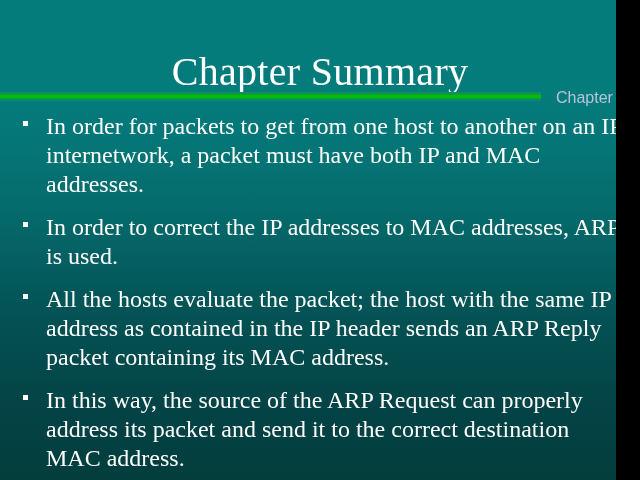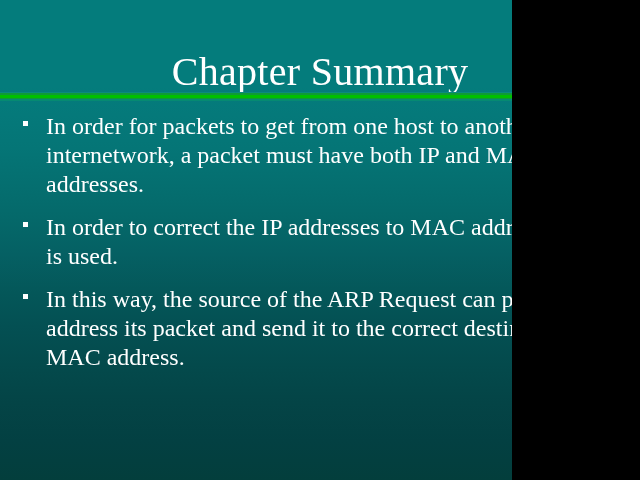--- a/index.html
+++ b/index.html
@@ -4,21 +4,21 @@
 <title>Chapter Summary</title>
 <style>
   html, body {
     margin: 0;
     padding: 0;
     background: #000;
   }
 
   .slide {
     position: relative;
-    width: 512px;
+    width: 616px;
     height: 480px;
     overflow: hidden;
     font-family: "Liberation Serif", "DejaVu Serif", serif;
     
     background:
       linear-gradient(to bottom,
         #047c7c   0%,
         #047c7c  18%,
         #05797a  24%,
         #057576  31%,
@@ -144,20 +144,24 @@
       <span class="marker"></span>
       <span class="btext">In order for packets to get from one host to another on an IP internetwork, a packet must have both IP and MAC addresses.</span>
     </div>
 
     <div class="bullet">
       <span class="marker"></span>
       <span class="btext">In order to correct the IP addresses to MAC addresses, ARP is used.</span>
     </div>
 
 
+    <div class="bullet">
+      <span class="marker"></span>
+      <span class="btext">All the hosts evaluate the packet; the host with the same IP address as contained in the IP header sends an ARP Reply packet containing its MAC address.</span>
+    </div>
 
     <div class="bullet">
       <span class="marker"></span>
       <span class="btext">In this way, the source of the ARP Request can properly address its packet and send it to the correct destination MAC address.</span>
     </div>
 
   </div>
 
 </div>
 

